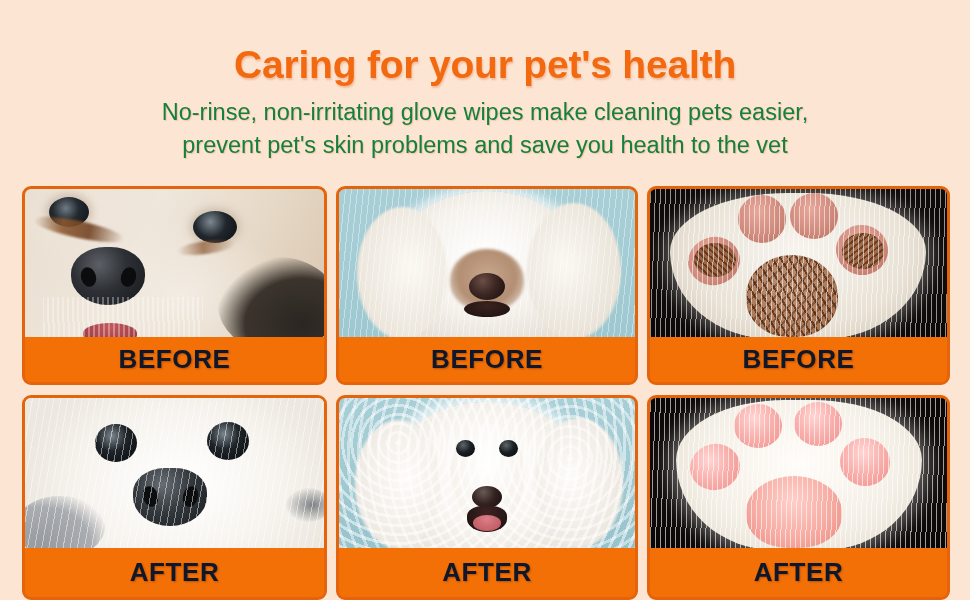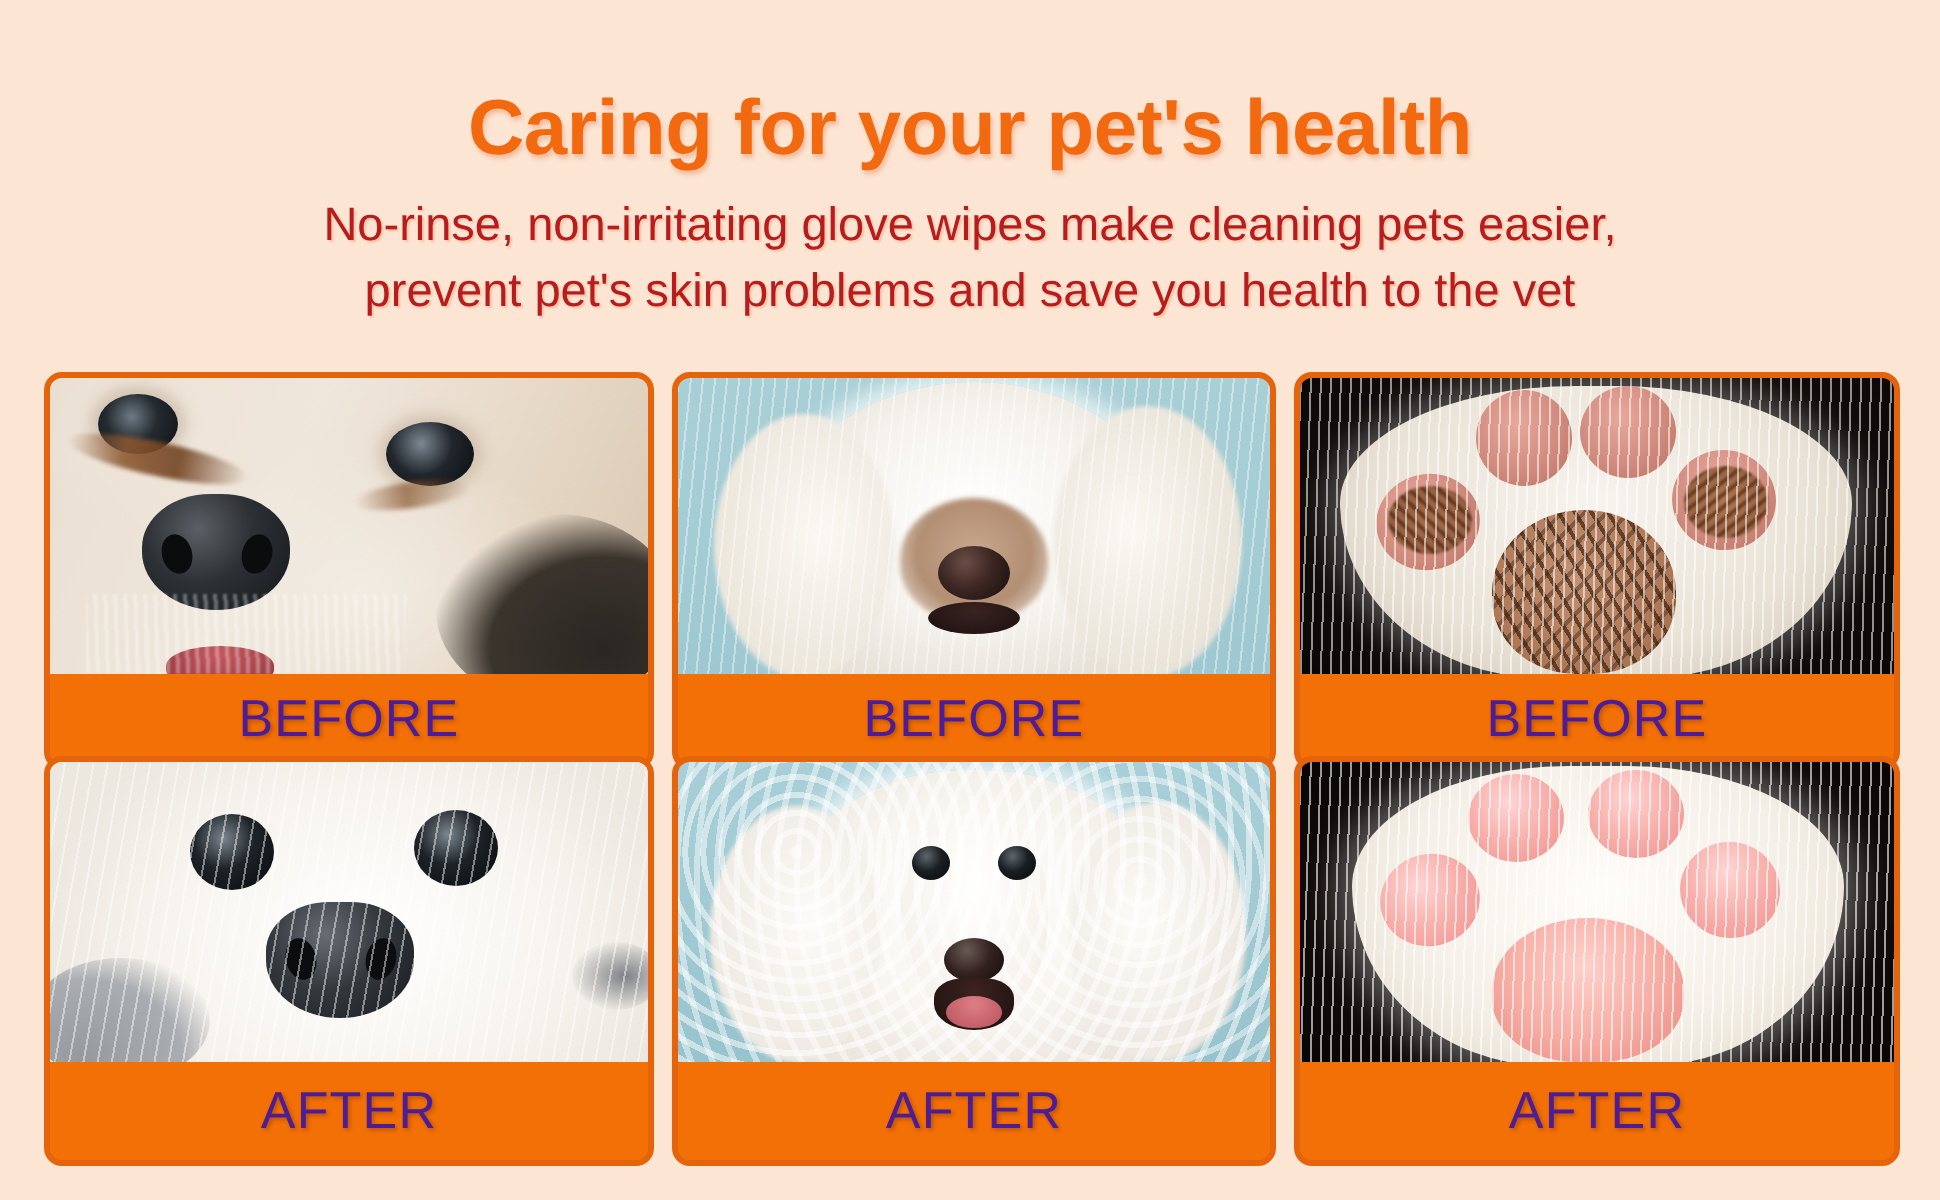--- a/index.html
+++ b/index.html
@@ -40,41 +40,41 @@
     font-weight: bold;
     color: #f2690f;
     letter-spacing: -0.2px;
     text-shadow: 1px 2px 2px rgba(224, 140, 90, 0.45);
   }
   .subline {
     margin: 0;
     font-size: 23.5px;
     line-height: 29px;
     font-weight: normal;
-    color: #b91c1c;
+    color: #15803d;
     text-shadow: 1px 1px 1px rgba(226, 150, 105, 0.40);
   }
   #subline1 { padding-top: 9px; }
   #subline2 { padding-top: 4px; }
 
   
   #grid {
     position: absolute;
     left: 0;
     top: 186px;
     width: 970px;
     height: 414px;
   }
   .row {
     position: absolute;
     left: 0;
     width: 970px;
   }
   #row-before { top: 0px;   height: 199px; }
-  #row-after  { top: 192px; height: 205px; }
+  #row-after  { top: 209px; height: 205px; }
 
   .card {
     position: absolute;
     top: 0;
     height: 100%;
     box-sizing: border-box;
     border: 3px solid #e5640b;
     border-radius: 9px;
     background: #f37006;
     overflow: hidden;
@@ -101,22 +101,22 @@
     top: 148px;
     background: #f37006;
     display: flex;
     align-items: center;
     justify-content: center;
   }
   #row-after .label-band { top: 150px; }
 
   .label-text {
     font-size: 26px;
-    font-weight: normal;
-    color: #4c1d95;
+    font-weight: bold;
+    color: #0f172a;
     letter-spacing: 0.6px;
     text-shadow: 1px 1px 2px rgba(120, 45, 0, 0.45);
     white-space: nowrap;
   }
 
   
   .scene { position: absolute; inset: 0; }
 
   
   .sc-maltese-before {

